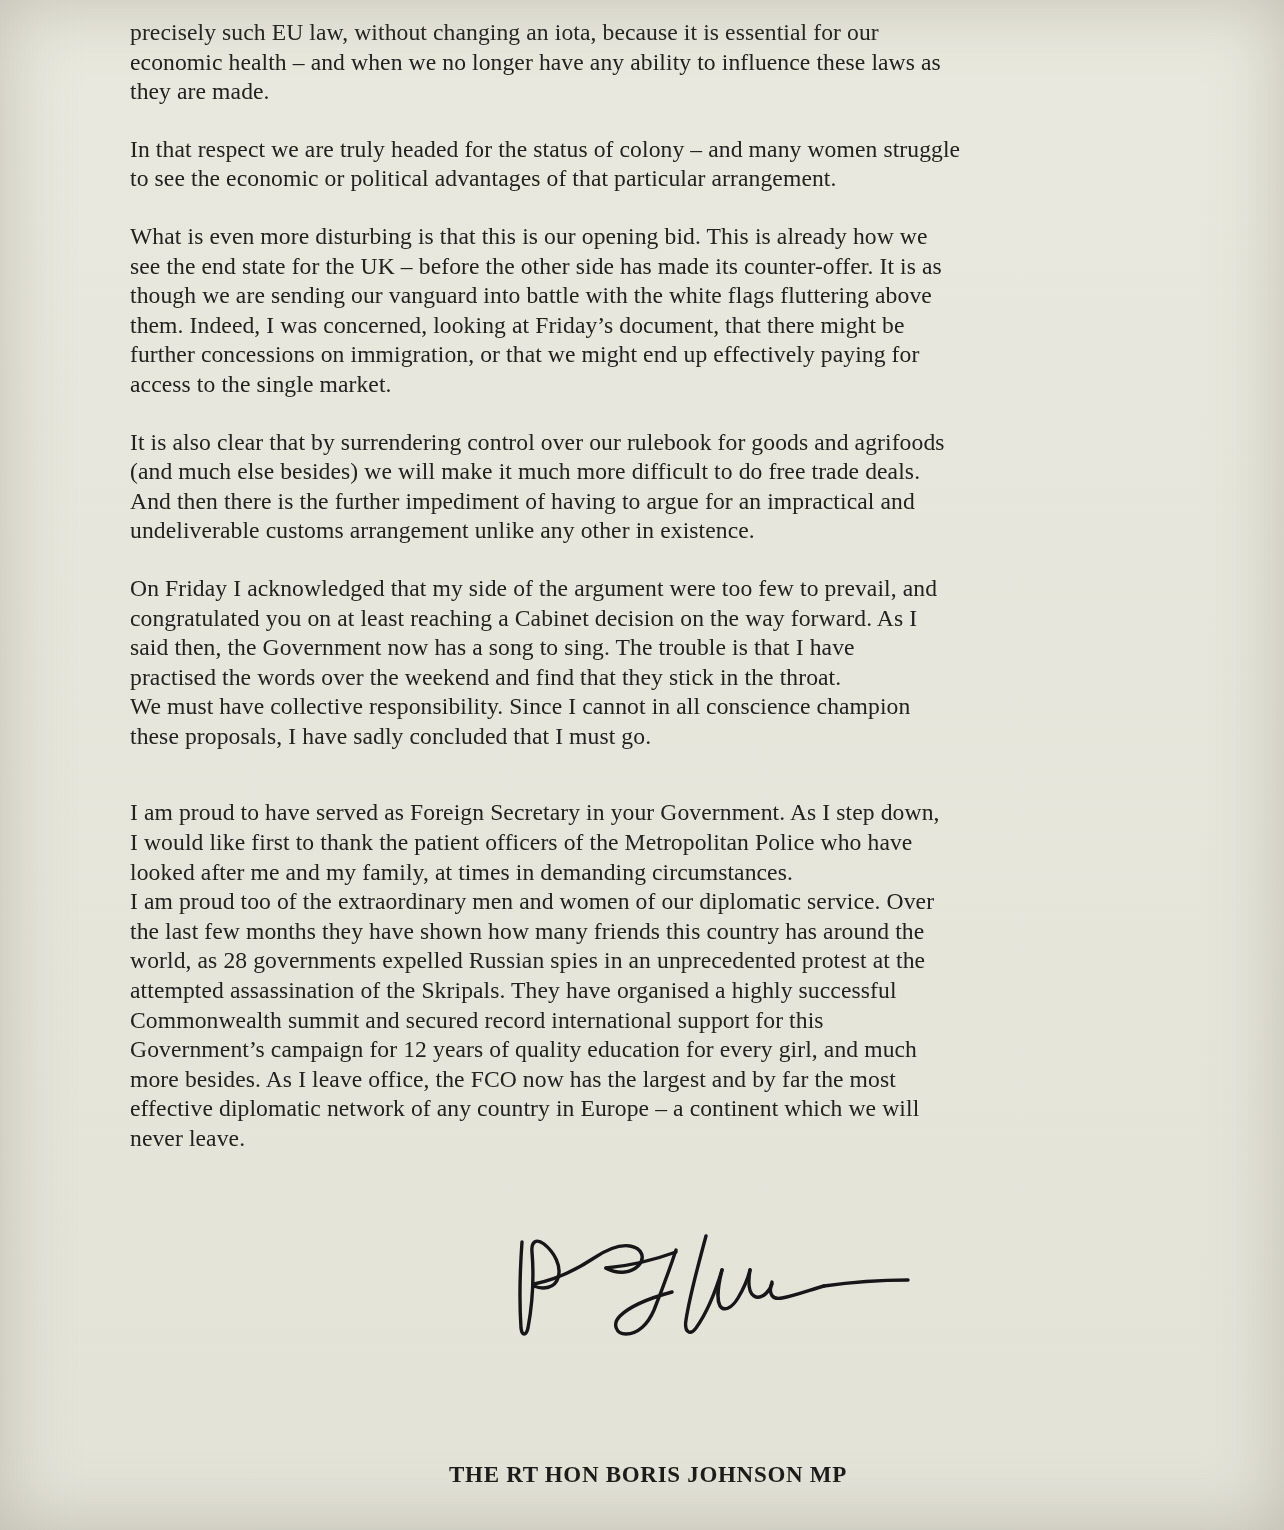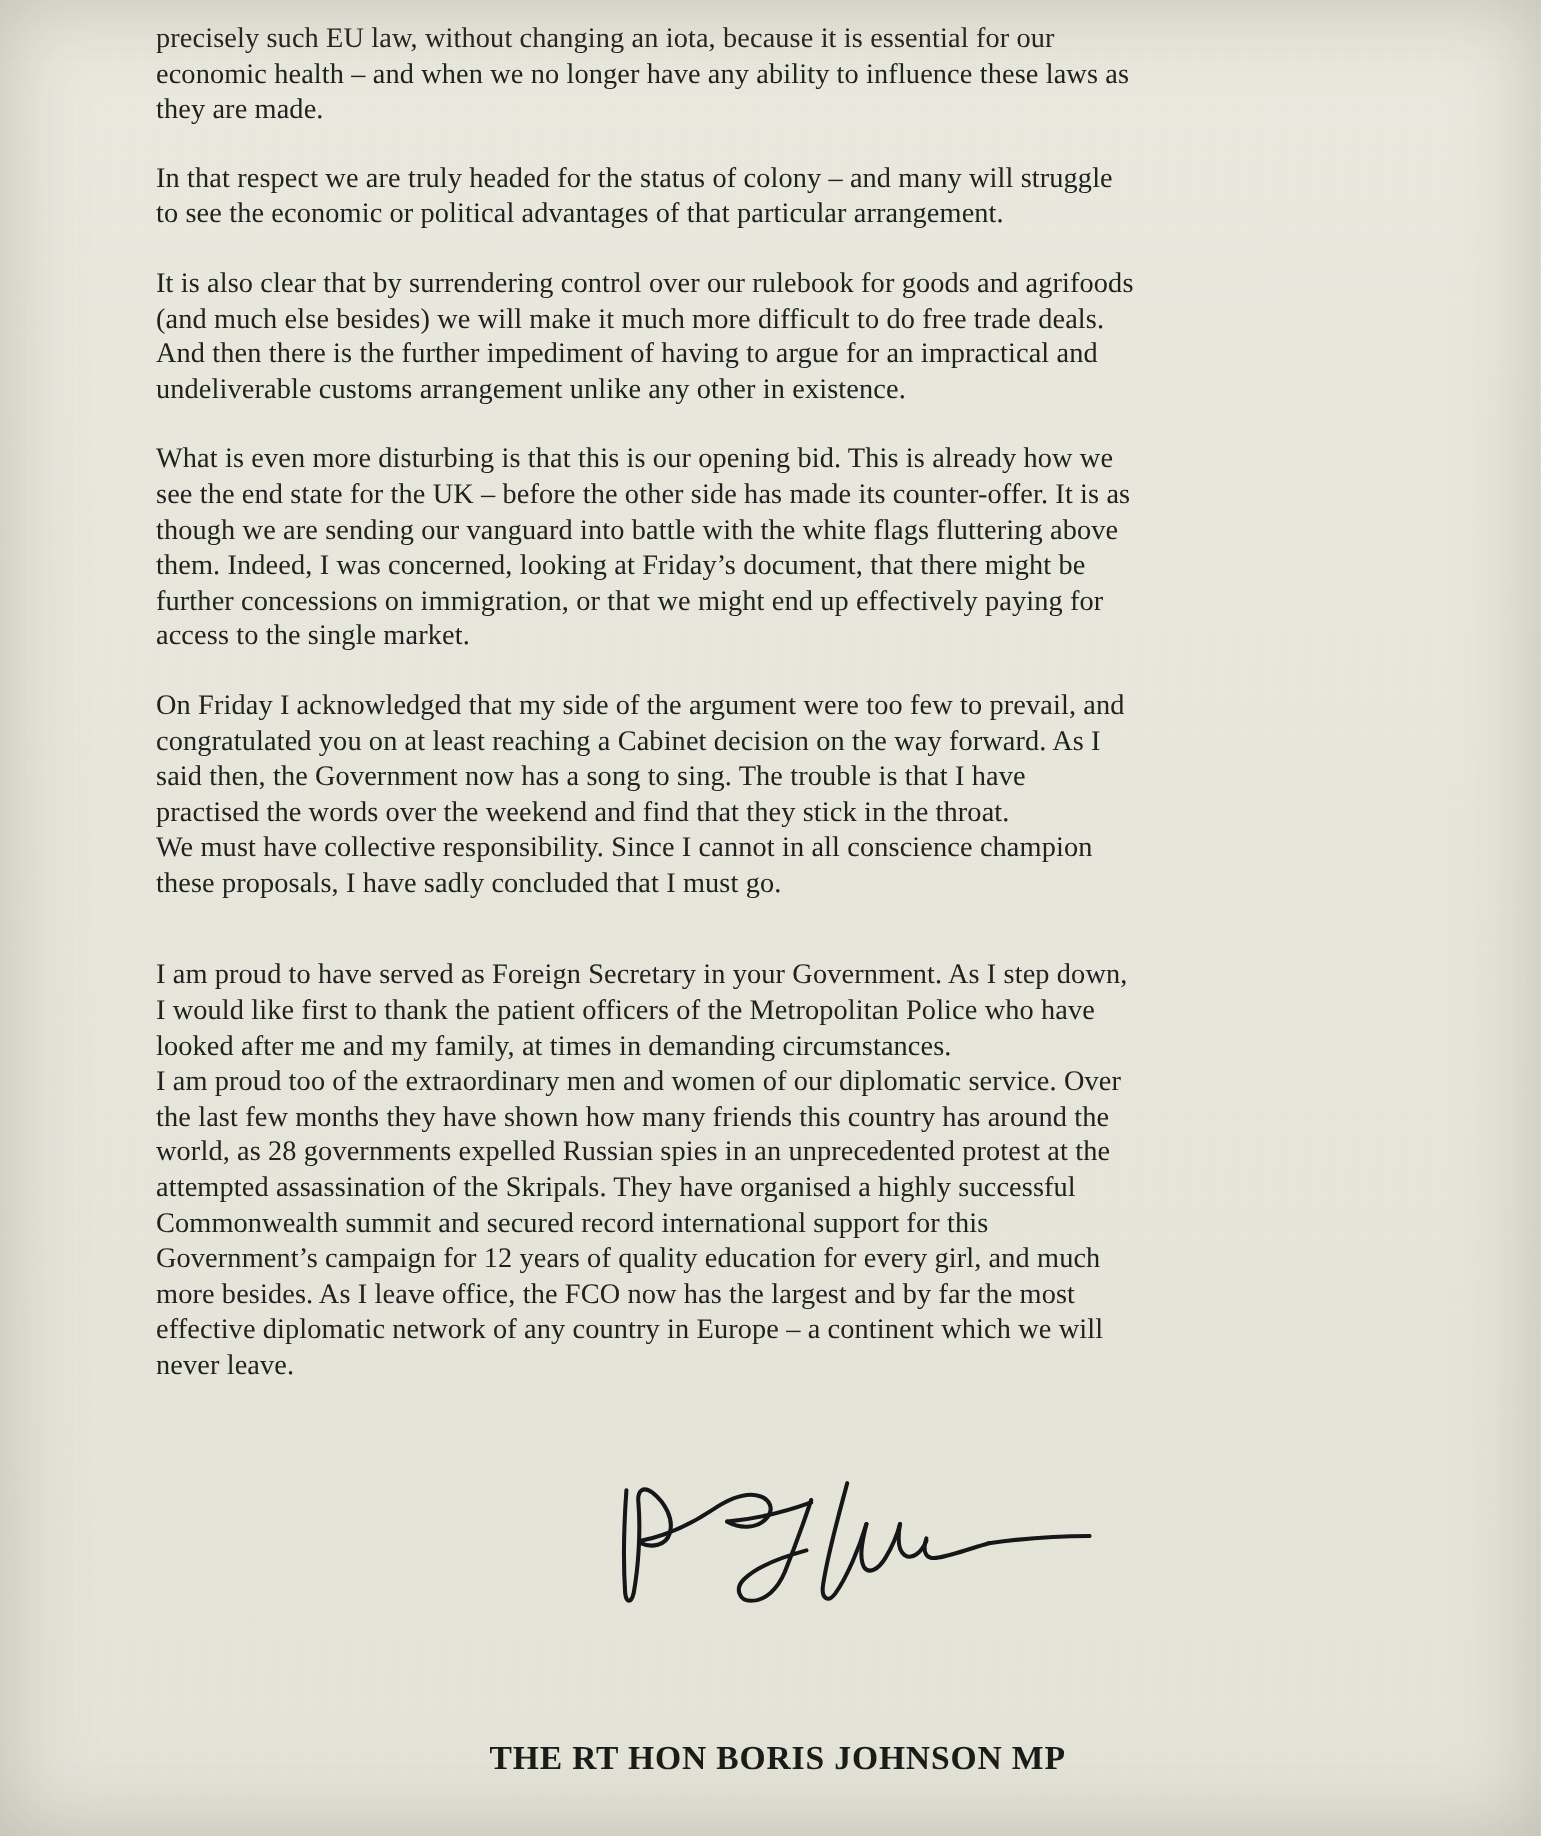--- a/index.html
+++ b/index.html
@@ -42,23 +42,23 @@
     margin-top: 30px;
   }
   .signature {
     position: absolute;
     left: 380px;
     top: 40px;
     width: 420px;
     height: 130px;
   }
   .signoff {
-    margin-top: 16px;
+    margin-top: 28px;
     text-align: center;
-    font-size: 28px;
+    font-size: 23px;
     font-weight: bold;
     letter-spacing: 0.7px;
     color: #1c1c1a;
     font-family: "Liberation Serif", serif;
   }
   .grain {
     position: absolute;
     inset: 0;
     pointer-events: none;
     opacity: 0.35;
@@ -75,32 +75,32 @@
 </style>
 </head>
 <body>
 
 <div class="page">
 
   <div class="letter-body">
     <p class="para">precisely such EU law, without changing an iota, because it is essential for our
 economic health – and when we no longer have any ability to influence these laws as
 they are made.</p>
-    <p class="para">In that respect we are truly headed for the status of colony – and many will struggle
+    <p class="para">In that respect we are truly headed for the status of colony – and many women struggle
 to see the economic or political advantages of that particular arrangement.</p>
-    <p class="para">It is also clear that by surrendering control over our rulebook for goods and agrifoods
-(and much else besides) we will make it much more difficult to do free trade deals.
-And then there is the further impediment of having to argue for an impractical and
-undeliverable customs arrangement unlike any other in existence.</p>
     <p class="para">What is even more disturbing is that this is our opening bid. This is already how we
 see the end state for the UK – before the other side has made its counter-offer. It is as
 though we are sending our vanguard into battle with the white flags fluttering above
 them.  Indeed, I was concerned, looking at Friday’s document, that there might be
 further concessions on immigration, or that we might end up effectively paying for
 access to the single market.</p>
+    <p class="para">It is also clear that by surrendering control over our rulebook for goods and agrifoods
+(and much else besides) we will make it much more difficult to do free trade deals.
+And then there is the further impediment of having to argue for an impractical and
+undeliverable customs arrangement unlike any other in existence.</p>
     <p class="para">On Friday I acknowledged that my side of the argument were too few to prevail, and
 congratulated you on at least reaching a Cabinet decision on the way forward. As I
 said then, the Government now has a song to sing.  The trouble is that I have
 practised the words over the weekend and find that they stick in the throat.
 We must have collective responsibility. Since I cannot in all conscience champion
 these proposals, I have sadly concluded that I must go.</p>
     <p class="para">I am proud to have served as Foreign Secretary in your Government.  As I step down,
 I would like first to thank the patient officers of the Metropolitan Police who have
 looked after me and my family, at times in demanding circumstances.
 I am proud too of the extraordinary men and women of our diplomatic service. Over

